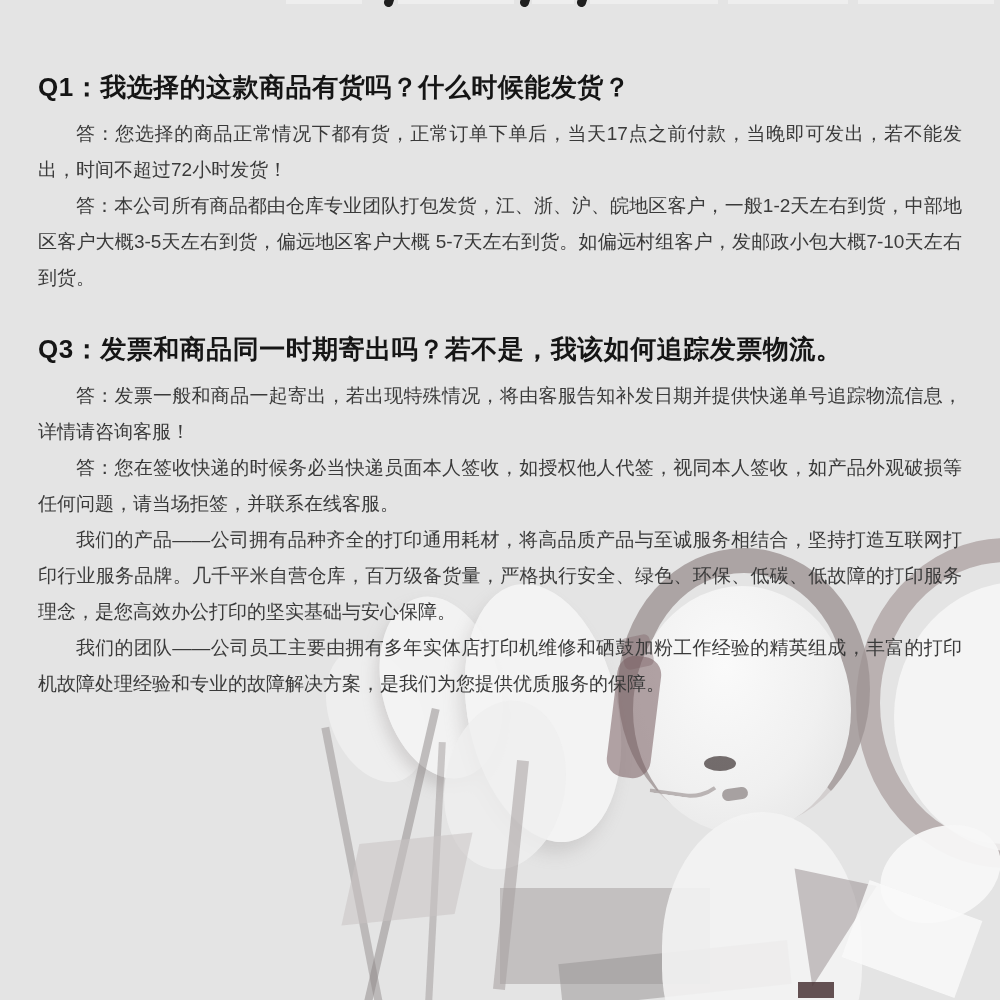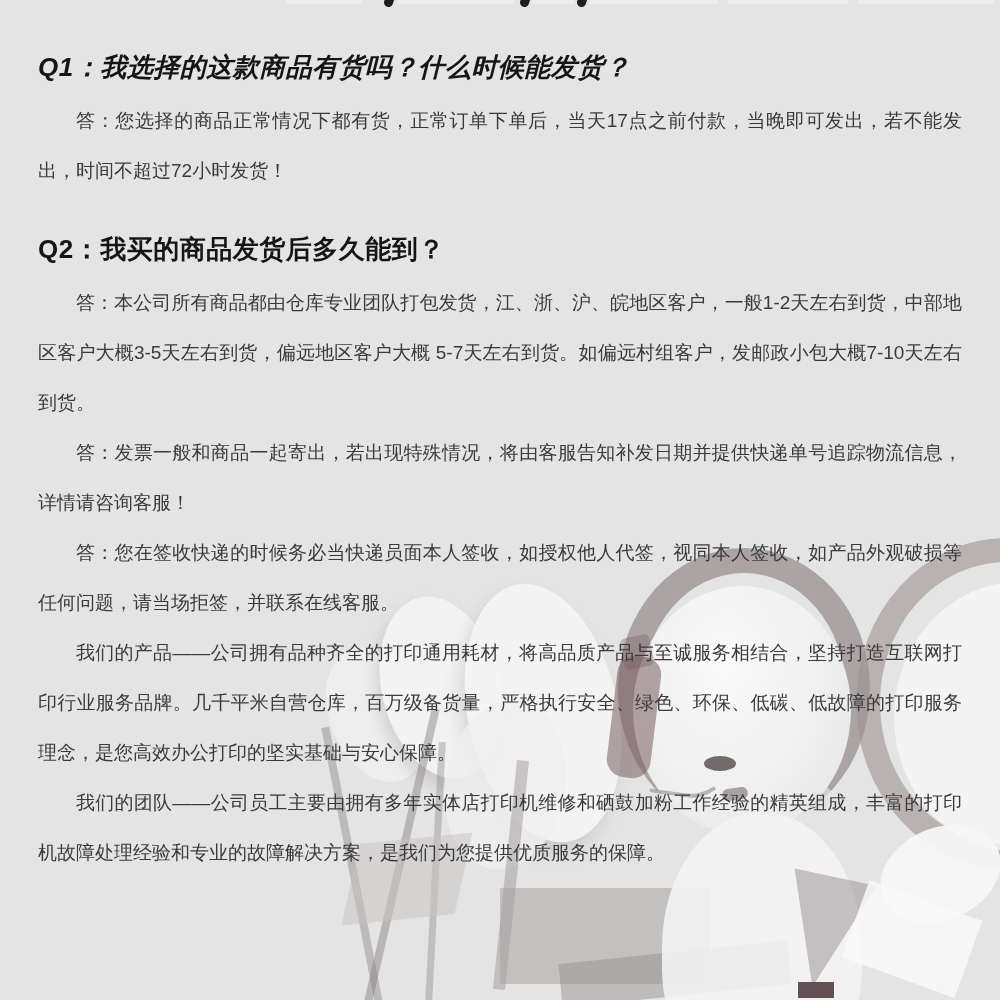--- a/index.html
+++ b/index.html
@@ -78,23 +78,23 @@
               border-top:112px solid rgba(150,140,142,.5); transform:rotate(12deg); }
   .maroon-chip { left:798px; top:982px; width:36px; height:16px;
                  background:rgba(74,52,54,.85); }
 
   
   .content { position:relative; z-index:1; padding:6px 38px 0 38px; }
   .faq-q {
     font-size:26px; line-height:31px; font-weight:700; color:#151515;
     margin:38px 0 13px 0; letter-spacing:.5px;
   }
-  section:first-of-type .faq-q { margin-top:46px;font-style:italic; }
+  section:first-of-type .faq-q { margin-top:66px; }
   .faq-a {
-    font-size:19px; line-height:50px; color:#3a3a3a;
+    font-size:19px; line-height:36px; color:#3a3a3a;
     text-align:justify; text-indent:2em;
   }
 </style>
 </head>
 <body>
 
 <div class="bg-art">
   <div class="shape blob blob-b"></div>
   <div class="shape blob blob-a"></div>
   <div class="shape blob blob-c"></div>
@@ -135,25 +135,25 @@
 </div>
 
 <main class="content">
 
   <section>
     <h2 class="faq-q">Q1：我选择的这款商品有货吗？什么时候能发货？</h2>
     <p class="faq-a">答：您选择的商品正常情况下都有货，正常订单下单后，当天17点之前付款，当晚即可发出，若不能发出，时间不超过72小时发货！</p>
   </section>
 
   <section>
-    <h2 class="faq-q">Q2：我买的商品发货后多久能到？</h2>
     <p class="faq-a">答：本公司所有商品都由仓库专业团队打包发货，江、浙、沪、皖地区客户，一般1-2天左右到货，中部地区客户大概3-5天左右到货，偏远地区客户大概 5-7天左右到货。如偏远村组客户，发邮政小包大概7-10天左右到货。</p>
   </section>
 
   <section>
+    <h2 class="faq-q">Q3：发票和商品同一时期寄出吗？若不是，我该如何追踪发票物流。</h2>
     <p class="faq-a">答：发票一般和商品一起寄出，若出现特殊情况，将由客服告知补发日期并提供快递单号追踪物流信息，详情请咨询客服！</p>
   </section>
 
   <section>
     <p class="faq-a">答：您在签收快递的时候务必当快递员面本人签收，如授权他人代签，视同本人签收，如产品外观破损等任何问题，请当场拒签，并联系在线客服。</p>
   </section>
 
   <section>
     <p class="faq-a">我们的产品——公司拥有品种齐全的打印通用耗材，将高品质产品与至诚服务相结合，坚持打造互联网打印行业服务品牌。几千平米自营仓库，百万级备货量，严格执行安全、绿色、环保、低碳、低故障的打印服务理念，是您高效办公打印的坚实基础与安心保障。</p>
     <p class="faq-a">我们的团队——公司员工主要由拥有多年实体店打印机维修和硒鼓加粉工作经验的精英组成，丰富的打印机故障处理经验和专业的故障解决方案，是我们为您提供优质服务的保障。</p>

